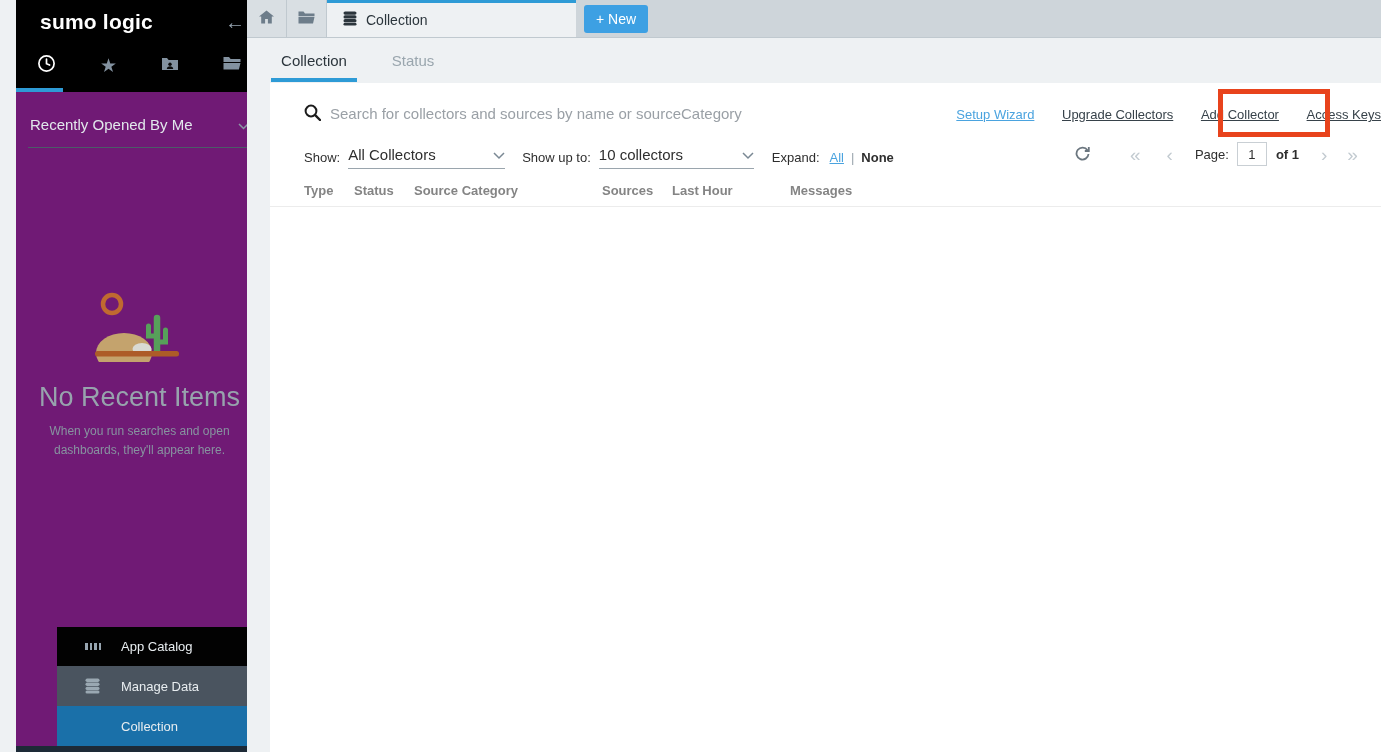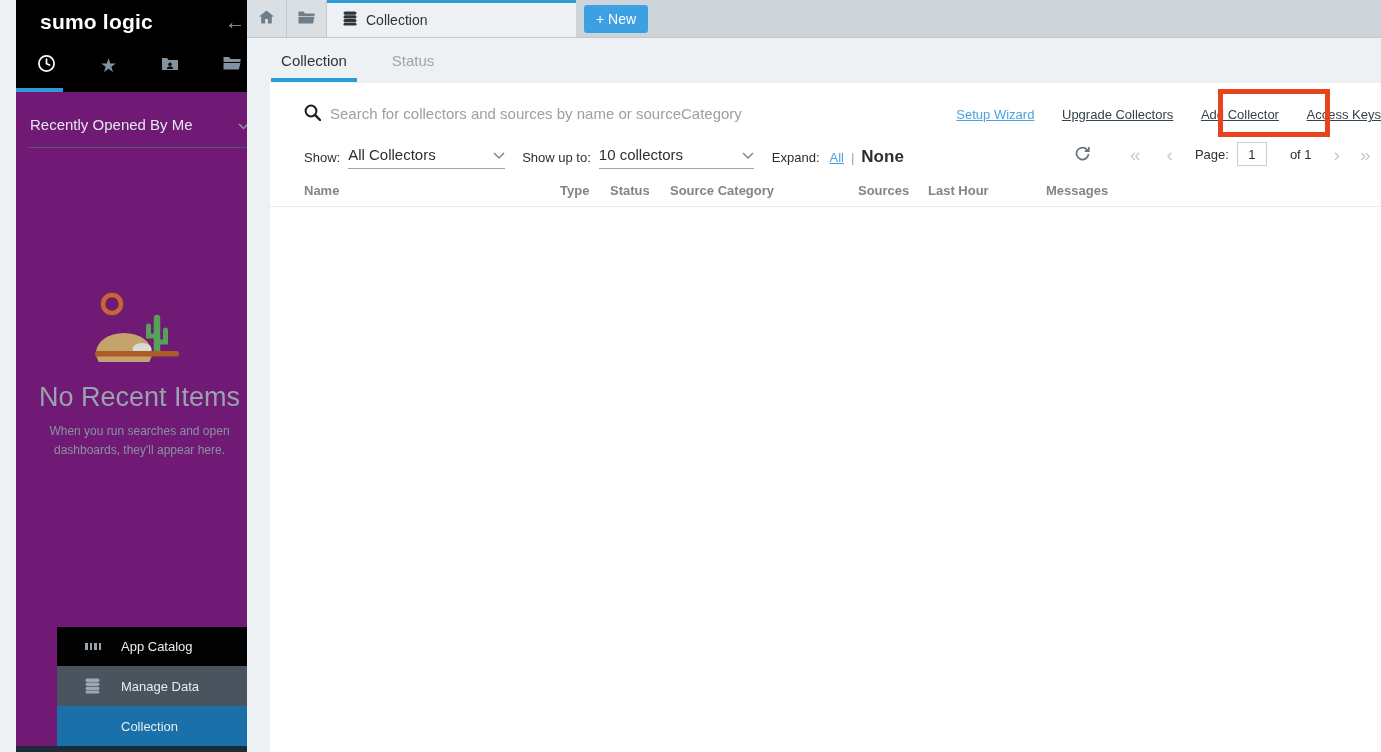--- a/index.html
+++ b/index.html
@@ -73,30 +73,30 @@
 
   .filter-row { position:absolute; left:34px; top:60px; height:28px; display:flex; align-items:center; }
   .flabel { font-size:13px; color:#2e2e2e; }
   .dropdown { display:flex; align-items:flex-start; justify-content:space-between; margin-left:8px;
     border-bottom:1px solid #9aa5ad; padding-bottom:4px; cursor:pointer; }
   .dd-show { width:157px; } .dd-limit { width:155px; }
   .dd-value { font-size:15px; color:#2e2e2e; }
   .ml17 { margin-left:17px; } .ml18 { margin-left:18px; }
   .expand-all { margin-left:10px; font-size:13px; color:#4aa3df; text-decoration:underline; cursor:pointer; }
   .expand-sep { margin-left:7px; font-size:13px; color:#9aa5ad; }
-  .expand-none { margin-left:7px; font-size:17px; color:#2e2e2e; font-weight:bold; }
+  .expand-none { margin-left:7px; font-size:13px; color:#2e2e2e; font-weight:bold; }
 
   .pagination { position:absolute; left:805px; top:56px; height:30px; display:flex; align-items:center; }
   .refresh-btn { cursor:pointer; display:flex; }
   .pg-chev { color:#c3cbd1; font-size:19px; cursor:default; line-height:1; }
   .chev-dl { margin-left:40px; } .chev-l { margin-left:26px; }
   .page-label { margin-left:22px; font-size:13px; color:#2e2e2e; }
   .page-input { margin-left:8px; width:30px; height:24px; border:1px solid #c9cfd4; text-align:center;
     font-size:13px; color:#2e2e2e; font-family:inherit; outline:none; }
-  .page-of { margin-left:23px; font-size:13px; color:#2e2e2e; }
+  .page-of { margin-left:9px; font-size:13px; color:#2e2e2e;font-weight:bold; }
   .chev-r { margin-left:22px; } .chev-dr { margin-left:20px; }
 
   .table-header { position:absolute; left:0; right:0; top:100px; padding-left:34px; height:24px;
     display:flex; border-bottom:1px solid #ececec; }
   .th { font-size:13px; color:#848484; font-weight:bold; }
   .col0 { width:256px; } .col1 { width:50px; } .col2 { width:60px; } .col3 { width:188px; }
   .col4 { width:62px; } .col5 { width:118px;margin-left:8px; } .col6 { width:110px; }
 
   .empty-message { position:absolute; left:34px; top:138px; font-size:13.5px; color:#3a3a3a; }
 
@@ -292,21 +292,20 @@
         <span class="pg-chev chev-dl">«</span>
         <span class="pg-chev chev-l">‹</span>
         <span class="page-label">Page:</span>
         <input class="page-input" value="1" style="">
         <span class="page-of">of 1</span>
         <span class="pg-chev chev-r">›</span>
         <span class="pg-chev chev-dr">»</span>
       </div>
 
       <div class="table-header">
-        <span class="th col0">Name</span>
         <span class="th col1">Type</span>
         <span class="th col2">Status</span>
         <span class="th col3">Source Category</span>
         <span class="th col4">Sources</span>
         <span class="th col5">Last Hour</span>
         <span class="th col6">Messages</span>
       </div>
 
     </div>
   </main>

